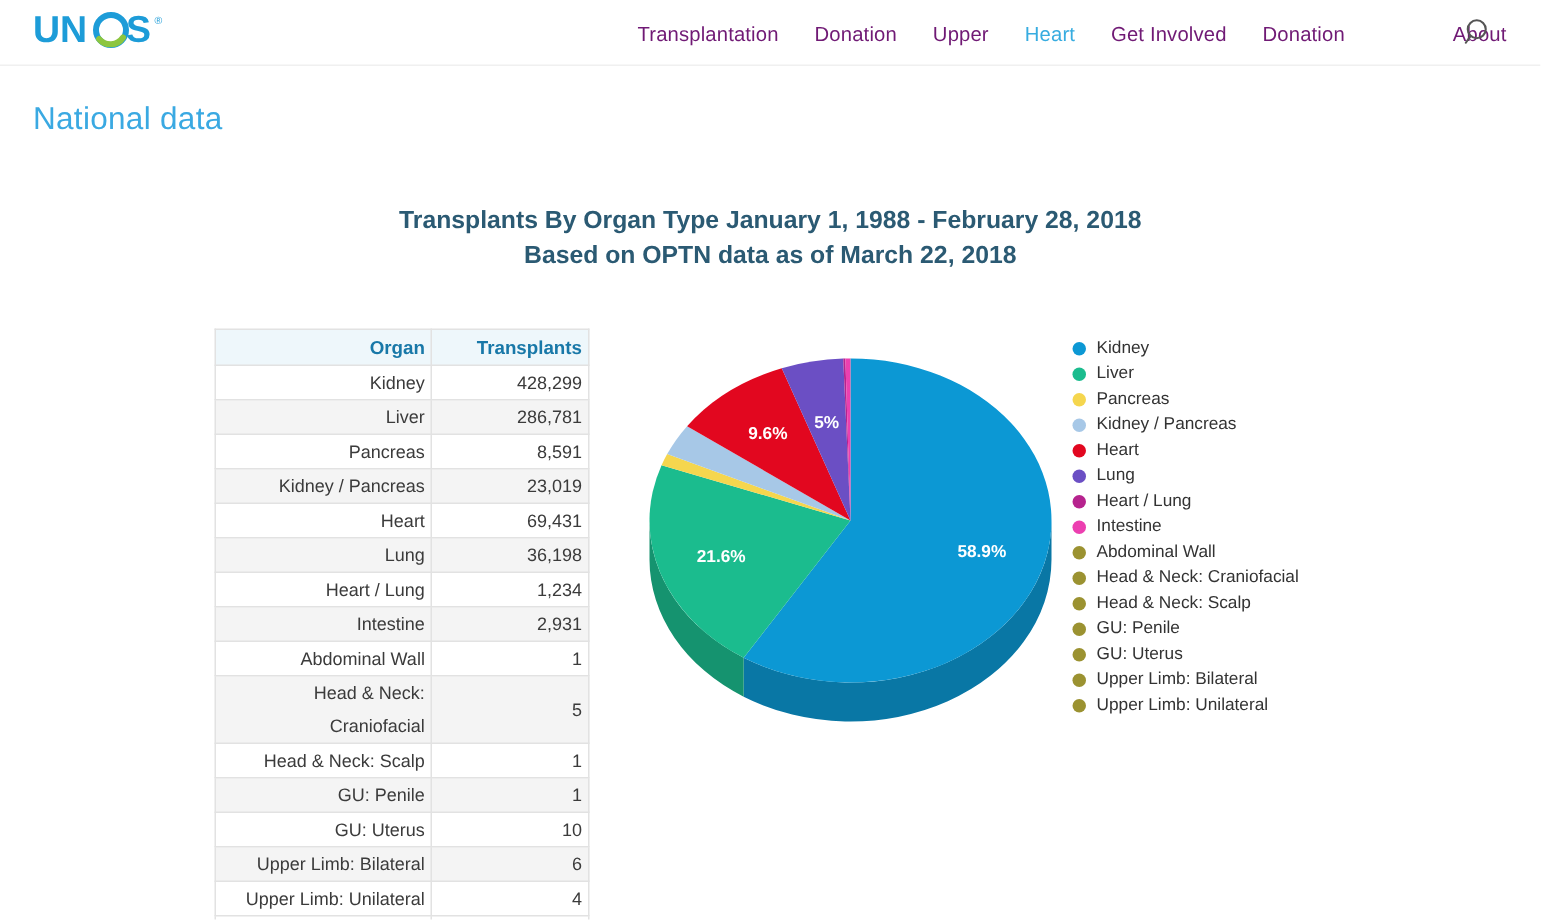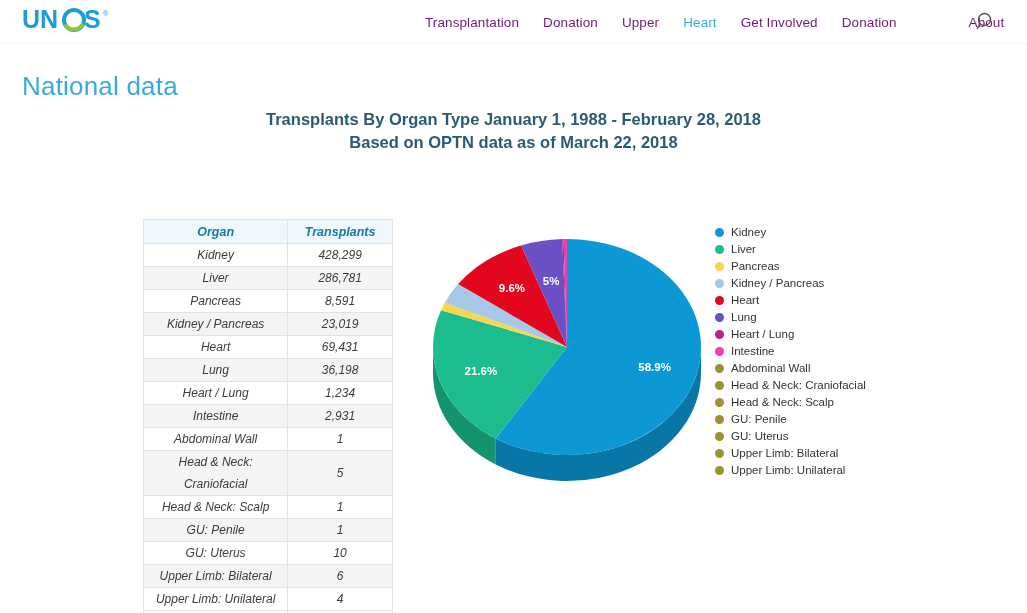--- a/index.html
+++ b/index.html
@@ -46,29 +46,29 @@
   .nav-item:last-of-type { margin-right: 0; margin-left: 48px; }
 
   .search-btn {
     position: absolute; left: 974px; top: 10px;
     width: 24px; height: 24px; cursor: pointer;
   }
 
   
   .page-title {
     position: absolute; left: 22px; top: 54px;
-    font-size: 26px;
+    font-size: 21px;
     color: #3aa9e2;
     font-weight: 400;
     letter-spacing: .2px;
   }
 
   
   .chart-title {
-    position: absolute; left: 0; top: 108px;
+    position: absolute; left: 0; top: 136px;
     width: 1027px;
     text-align: center;
     color: #2b5a73;
     font-size: 16.5px;
     font-weight: bold;
     line-height: 23px;
   }
   .chart-title .line2 { display:block; }
 
   
@@ -76,25 +76,24 @@
     position: absolute; left: 143px; top: 219px;
     width: 250px;
     border-collapse: collapse;
     font-size: 12px;
     color: #3b3b3b;
   }
   .data-table th, .data-table td {
     border: 1px solid #e2e2e2;
     height: 22px;
     padding: 0 4px;
-    text-align: center;
+    text-align: right;
     font-weight: normal;
     line-height: 22px;
     box-sizing: border-box;
-    font-style: italic;
   }
   .data-table th {
     background: #eef7fb;
     color: #1878a8;
     font-weight: bold;
     font-size: 12.5px;
     height: 24px;
   }
   .data-table td.organ { width: 145px; }
   .data-table td.count { width: 105px; }

